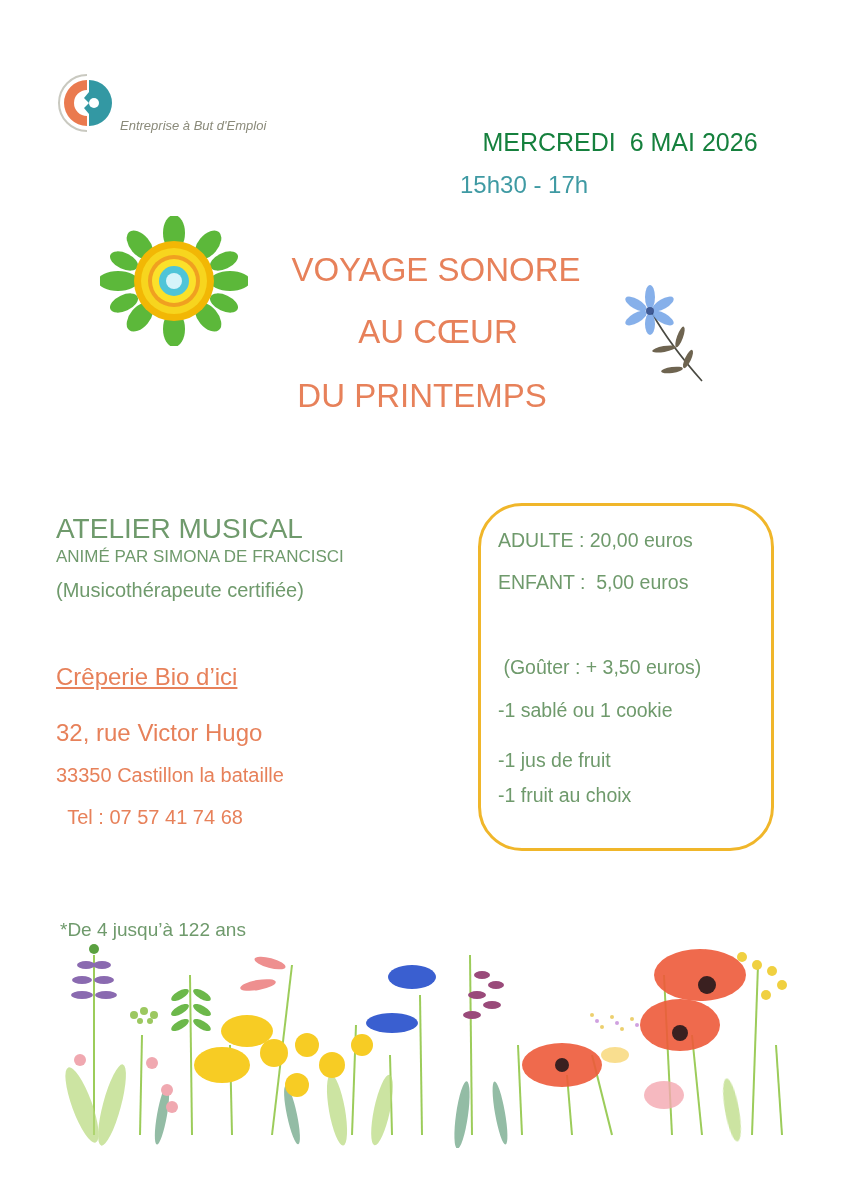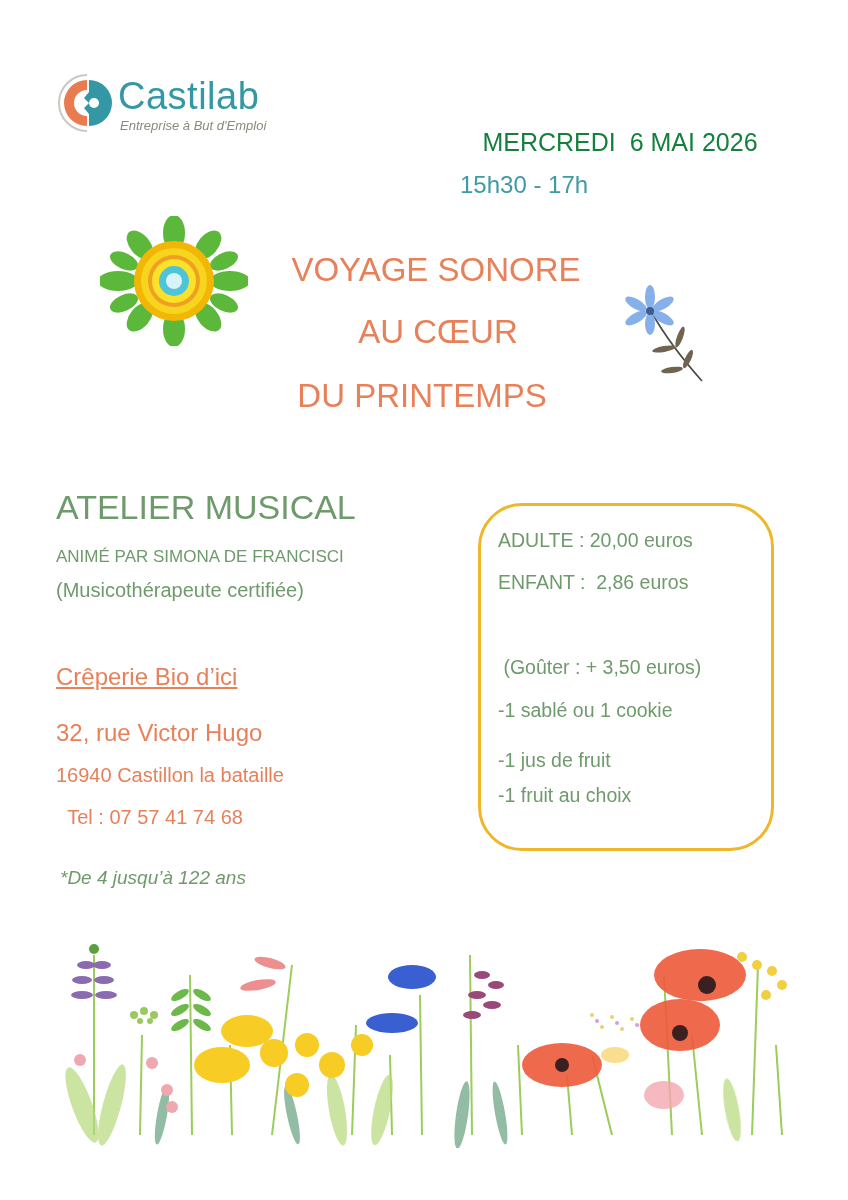--- a/index.html
+++ b/index.html
@@ -27,48 +27,47 @@
   .t1 { top: 250px; }
   .t2 { top: 312px; left: 258px; }
   .t3 { top: 376px; left: 242px; }
 
   .sunflower { left: 100px; top: 216px; width: 148px; height: 130px; }
   .blueflower { left: 620px; top: 285px; width: 88px; height: 100px; }
 
   
   .green { color: #6f9a6c; font-family: "Liberation Sans", sans-serif; }
   .orange { color: #e7815a; font-family: "Liberation Sans", sans-serif; }
-  .atelier { left: 56px; top: 488px; font-size: 34px; line-height: 38px; white-space: nowrap; }
+  .atelier { left: 56px; top: 510px; font-size: 28px; line-height: 38px; white-space: nowrap; }
   .anime { left: 56px; top: 544px; font-size: 17px; line-height: 26px; white-space: nowrap; }
   .musico { left: 56px; top: 576px; font-size: 20px; line-height: 28px; white-space: nowrap; }
   .venue { left: 56px; top: 660px; font-size: 24px; line-height: 34px; white-space: nowrap; text-decoration: underline; }
   .addr1 { left: 56px; top: 718px; font-size: 24px; line-height: 30px; white-space: nowrap; }
   .addr2 { left: 56px; top: 760px; font-size: 20px; line-height: 30px; white-space: nowrap; }
   .tel { left: 62px; top: 802px; font-size: 20px; line-height: 30px; white-space: nowrap; }
-  .ages { left: 60px; top: 864px; font-size: 19px; line-height: 28px; white-space: nowrap; font-style: italic; }
+  .ages { left: 60px; top: 916px; font-size: 19px; line-height: 28px; white-space: nowrap; }
 
   
   .pricebox { left: 478px; top: 503px; width: 296px; height: 348px; border: 3px solid #f0b62a;
               border-radius: 44px; box-sizing: border-box; }
   .pline { position: absolute; left: 498px; font-size: 19.5px; line-height: 28px; white-space: nowrap; }
 
   
   .meadow { left: 52px; top: 935px; width: 744px; height: 213px; }
 </style>
 </head>
 <body>
 
 <div class="abs logo">
   <svg class="logo-mark" viewBox="0 0 62 62">
     <path d="M31 3 A28 28 0 0 0 31 59" fill="none" stroke="#c9c9c0" stroke-width="2"></path>
     <path d="M31 8 A23 23 0 0 0 31 54 L31 44 A13 13 0 0 1 31 18 Z" fill="#ea7a4f"></path>
     <path d="M33 8 A23 23 0 0 1 33 54 L33 42 L28 36 L33 31 L28 26 L33 20 Z" fill="#3398a3"></path>
     <circle cx="38" cy="31" r="5" fill="#ffffff"></circle>
   </svg>
-  <div class="logo-name">Castilab</div>
   <div class="logo-tag">Entreprise à But d'Emploi</div>
 </div>
 
 <div class="abs date" style="white-space:pre;">MERCREDI  6 MAI 2026</div>
 <div class="abs time">15h30 - 17h</div>
 
 <svg class="abs sunflower" viewBox="0 0 148 130">
   <g transform="translate(74,65)">
     <g fill="#5cb83a">
       <ellipse cx="0" cy="-48" rx="11" ry="18"></ellipse>
@@ -113,28 +112,28 @@
     <circle r="4" fill="#2c4a8a"></circle>
   </g>
 </svg>
 
 <div class="abs green atelier">ATELIER MUSICAL</div>
 <div class="abs green anime">ANIMÉ PAR SIMONA DE FRANCISCI</div>
 <div class="abs green musico">(Musicothérapeute certifiée)</div>
 
 <div class="abs orange venue">Crêperie Bio d’ici</div>
 <div class="abs orange addr1">32, rue Victor Hugo</div>
-<div class="abs orange addr2">16940 Castillon la bataille</div>
+<div class="abs orange addr2">33350 Castillon la bataille</div>
 <div class="abs orange tel" style="white-space:pre;"> Tel : 07 57 41 74 68</div>
 
 <div class="abs green ages">*De 4 jusqu’à 122 ans</div>
 
 <div class="abs pricebox"></div>
 <div class="green pline" style="top:526px;">ADULTE : 20,00 euros</div>
-<div class="green pline" style="top:568px; white-space:pre;">ENFANT :  2,86 euros</div>
+<div class="green pline" style="top:568px; white-space:pre;">ENFANT :  5,00 euros</div>
 <div class="green pline" style="top:653px; white-space:pre;"> (Goûter : + 3,50 euros)</div>
 <div class="green pline" style="top:696px;">-1 sablé ou 1 cookie</div>
 <div class="green pline" style="top:746px;text-align:center;">-1 jus de fruit</div>
 <div class="green pline" style="top:781px;">-1 fruit au choix</div>
 
 <svg class="abs meadow" viewBox="0 0 744 213">
   <g stroke="#9ccc5a" stroke-width="2" fill="none">
     <path d="M42 200 L42 20"></path>
       <path d="M88 200 L90 100"></path>
       <path d="M140 200 L138 40"></path>

